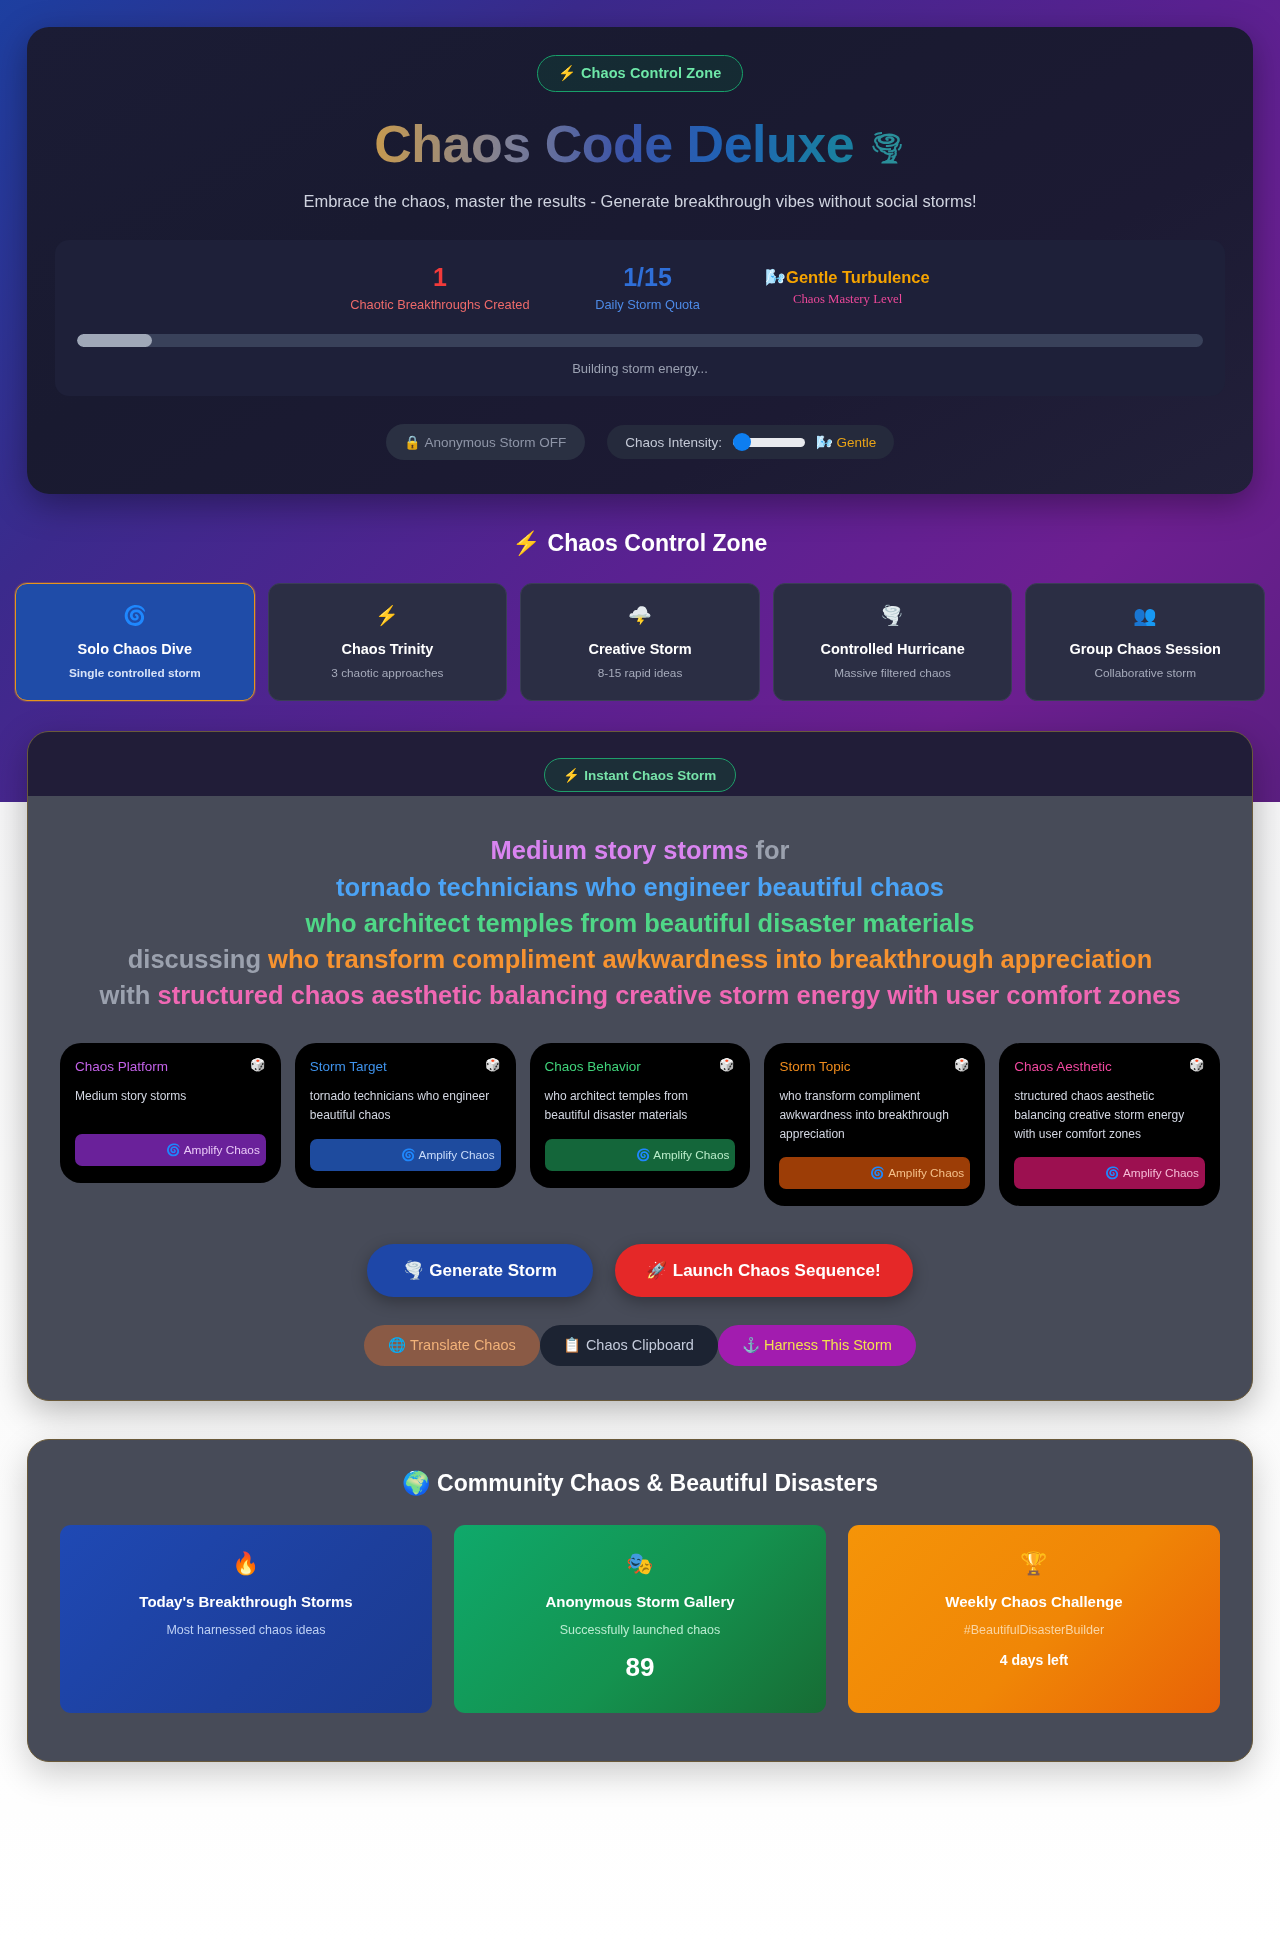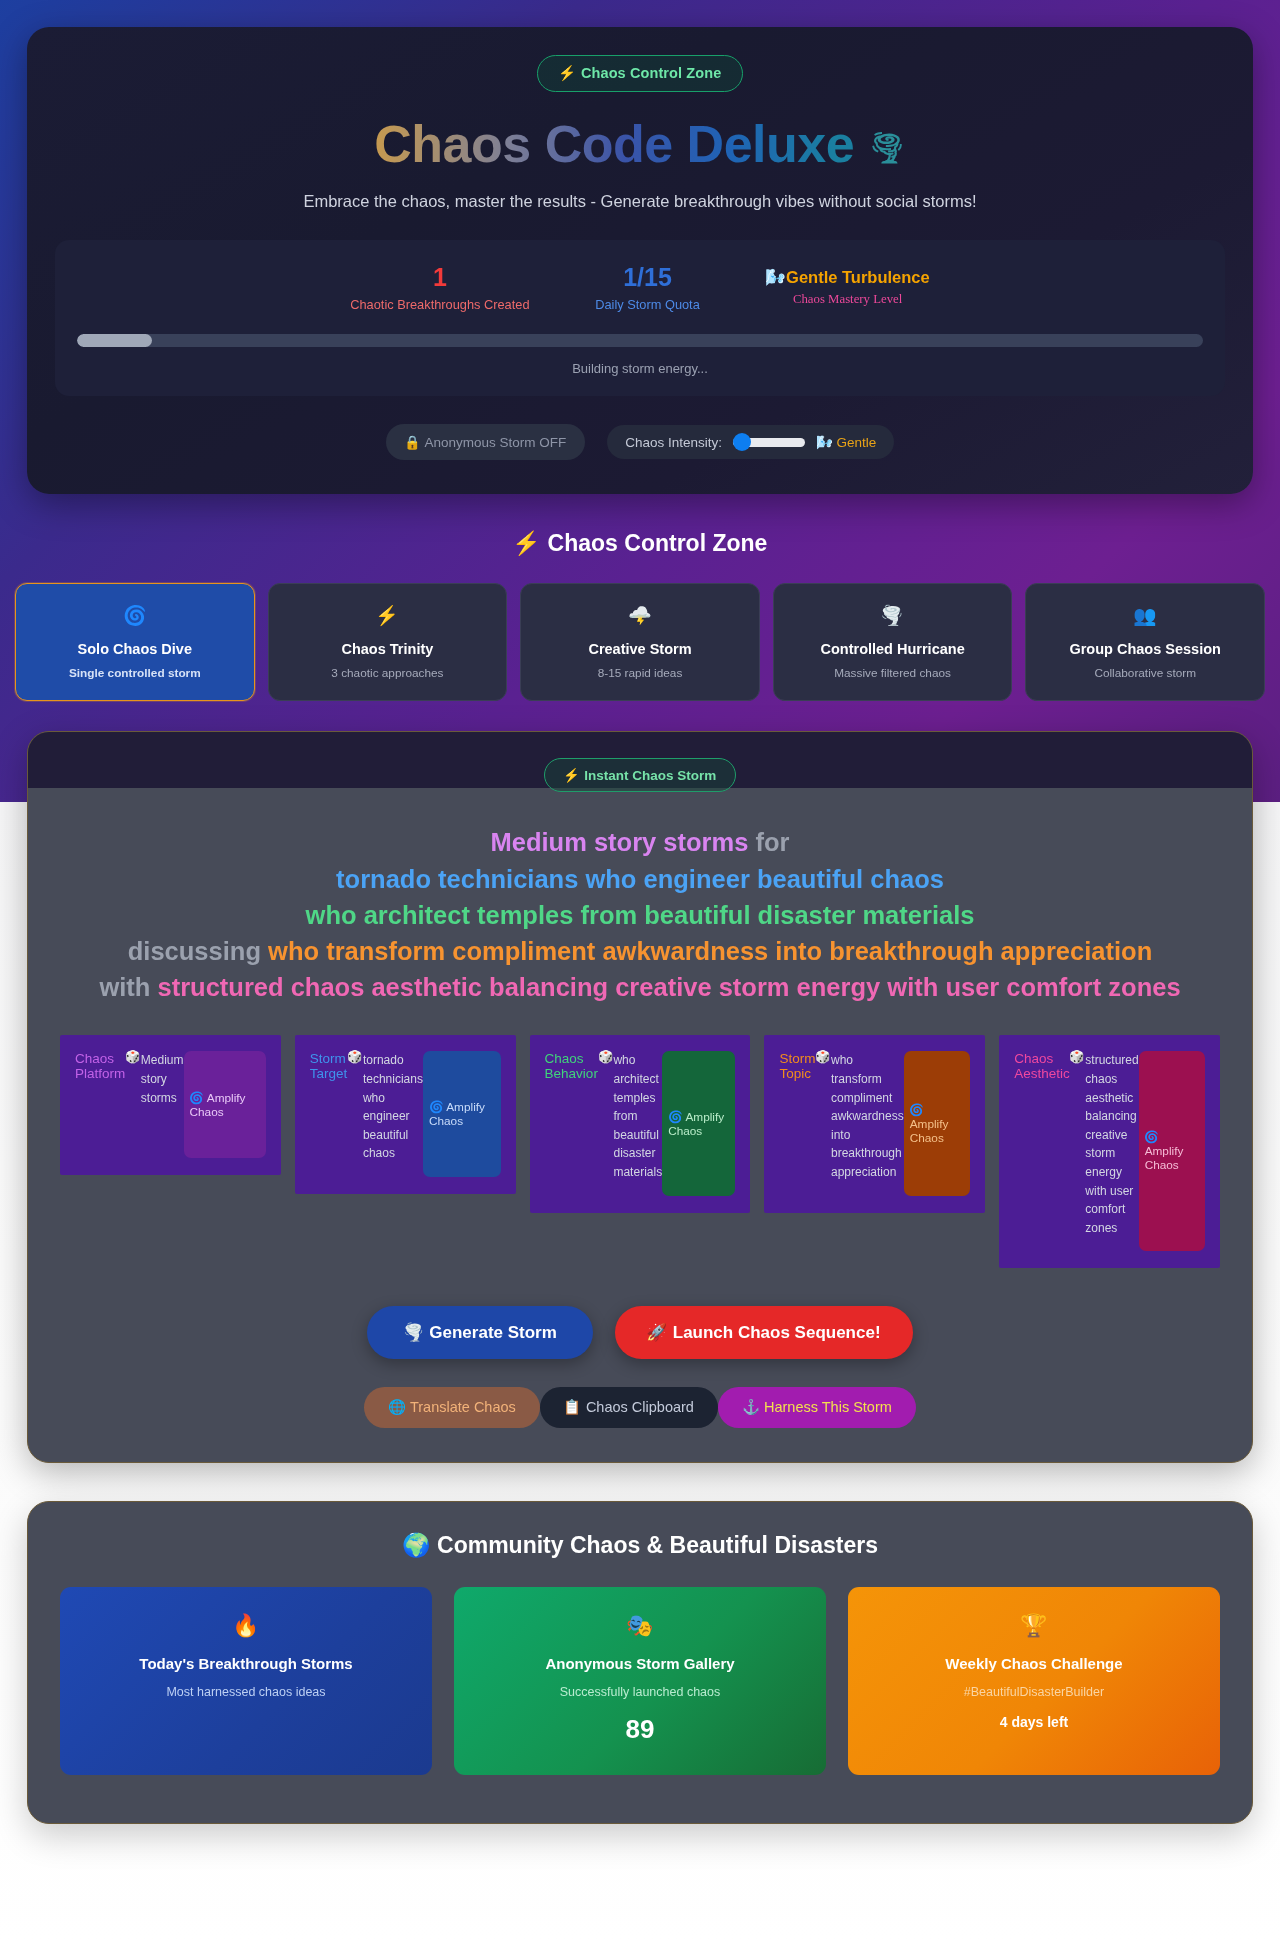--- a/index.html
+++ b/index.html
@@ -234,21 +234,21 @@
     border-radius: 22px;
     border: 1px solid #6a5a3a;
     overflow: hidden;
     background: #474b58;
     box-shadow: 0 10px 34px rgba(0,0,0,.28);
   }
   .chaos-head {
     background: #211d38;
     padding: 24px 0 0 0;
     text-align: center;
-    height: 56px;
+    height: 64px;
   }
   .chaos-badge {
     display: inline-block;
     border: 1.3px solid #1f9d6a;
     color: #77e3a9;
     background: rgba(22,70,58,0.45);
     border-radius: 999px;
     padding: 8px 19px;
     font-size: 13.5px;
     font-weight: bold;
@@ -272,25 +272,25 @@
 
   
   .param-grid {
     display: grid;
     grid-template-columns: repeat(5, 1fr);
     gap: 14px;
     margin-top: 30px;
     align-items: start;
   }
   .param-card {
-    background: #4c1d95;
-    border-radius: 2px;
+    background: #000000;
+    border-radius: 21px;
     padding: 16px 15px 17px 15px;
     display: flex;
-    flex-direction: row;
+    flex-direction: column;
     min-height: 140px;
   }
   .param-head {
     display: flex;
     justify-content: space-between;
     align-items: flex-start;
     margin-bottom: 13px;
   }
   .param-title { font-size: 13.5px; }
   .param-dice { font-size: 12.5px; color: #cfd3de; line-height: 1; }
@@ -301,21 +301,21 @@
     flex: 1;
     margin-bottom: 14px;
   }
   .amp-btn {
     border: none;
     border-radius: 7px;
     padding: 9px 6px;
     font-size: 11.8px;
     font-family: inherit;
     width: 100%;
-    text-align: left;
+    text-align: right;
   }
   .t-platform  { color: #c362e8; }
   .t-target    { color: #3f93ec; }
   .t-behavior  { color: #40d47b; }
   .t-topic     { color: #f08c1d; }
   .t-aesthetic { color: #f0489f; }
 
   .b-platform  { background: #6a219a; color: #e9c8f7; }
   .b-target    { background: #1e4b9e; color: #c9dcfa; }
   .b-behavior  { background: #14663a; color: #b9ecc9; }

